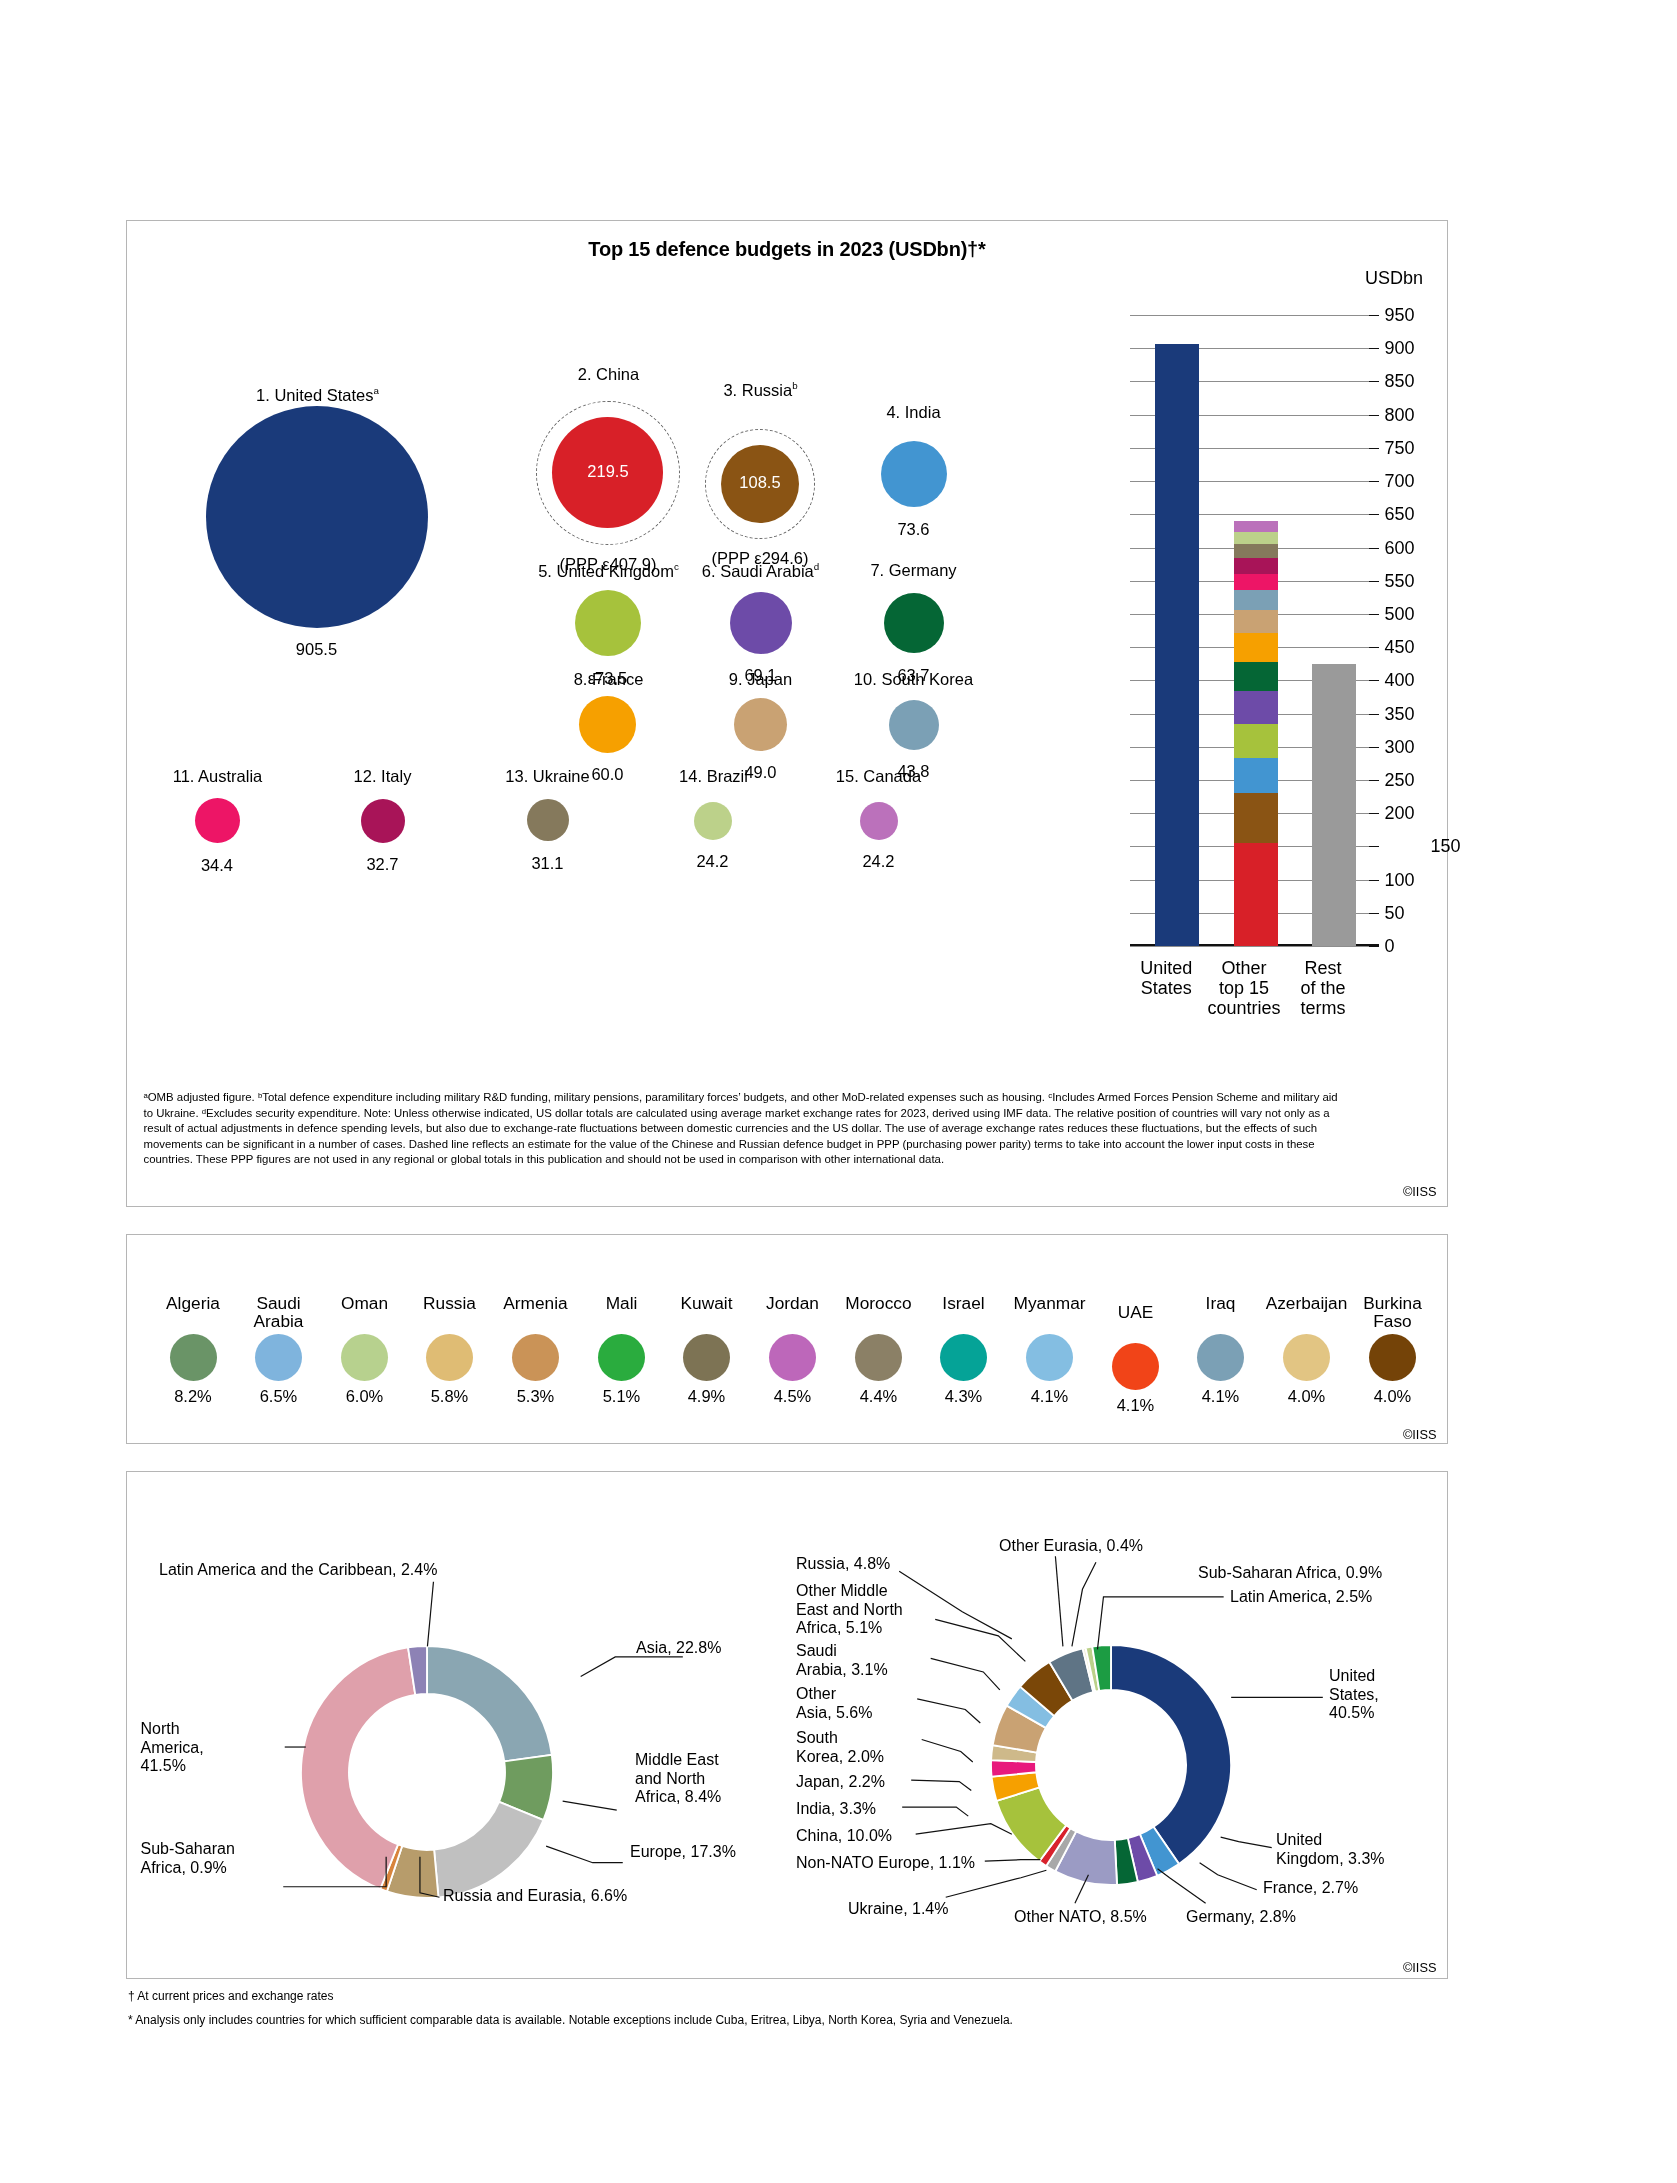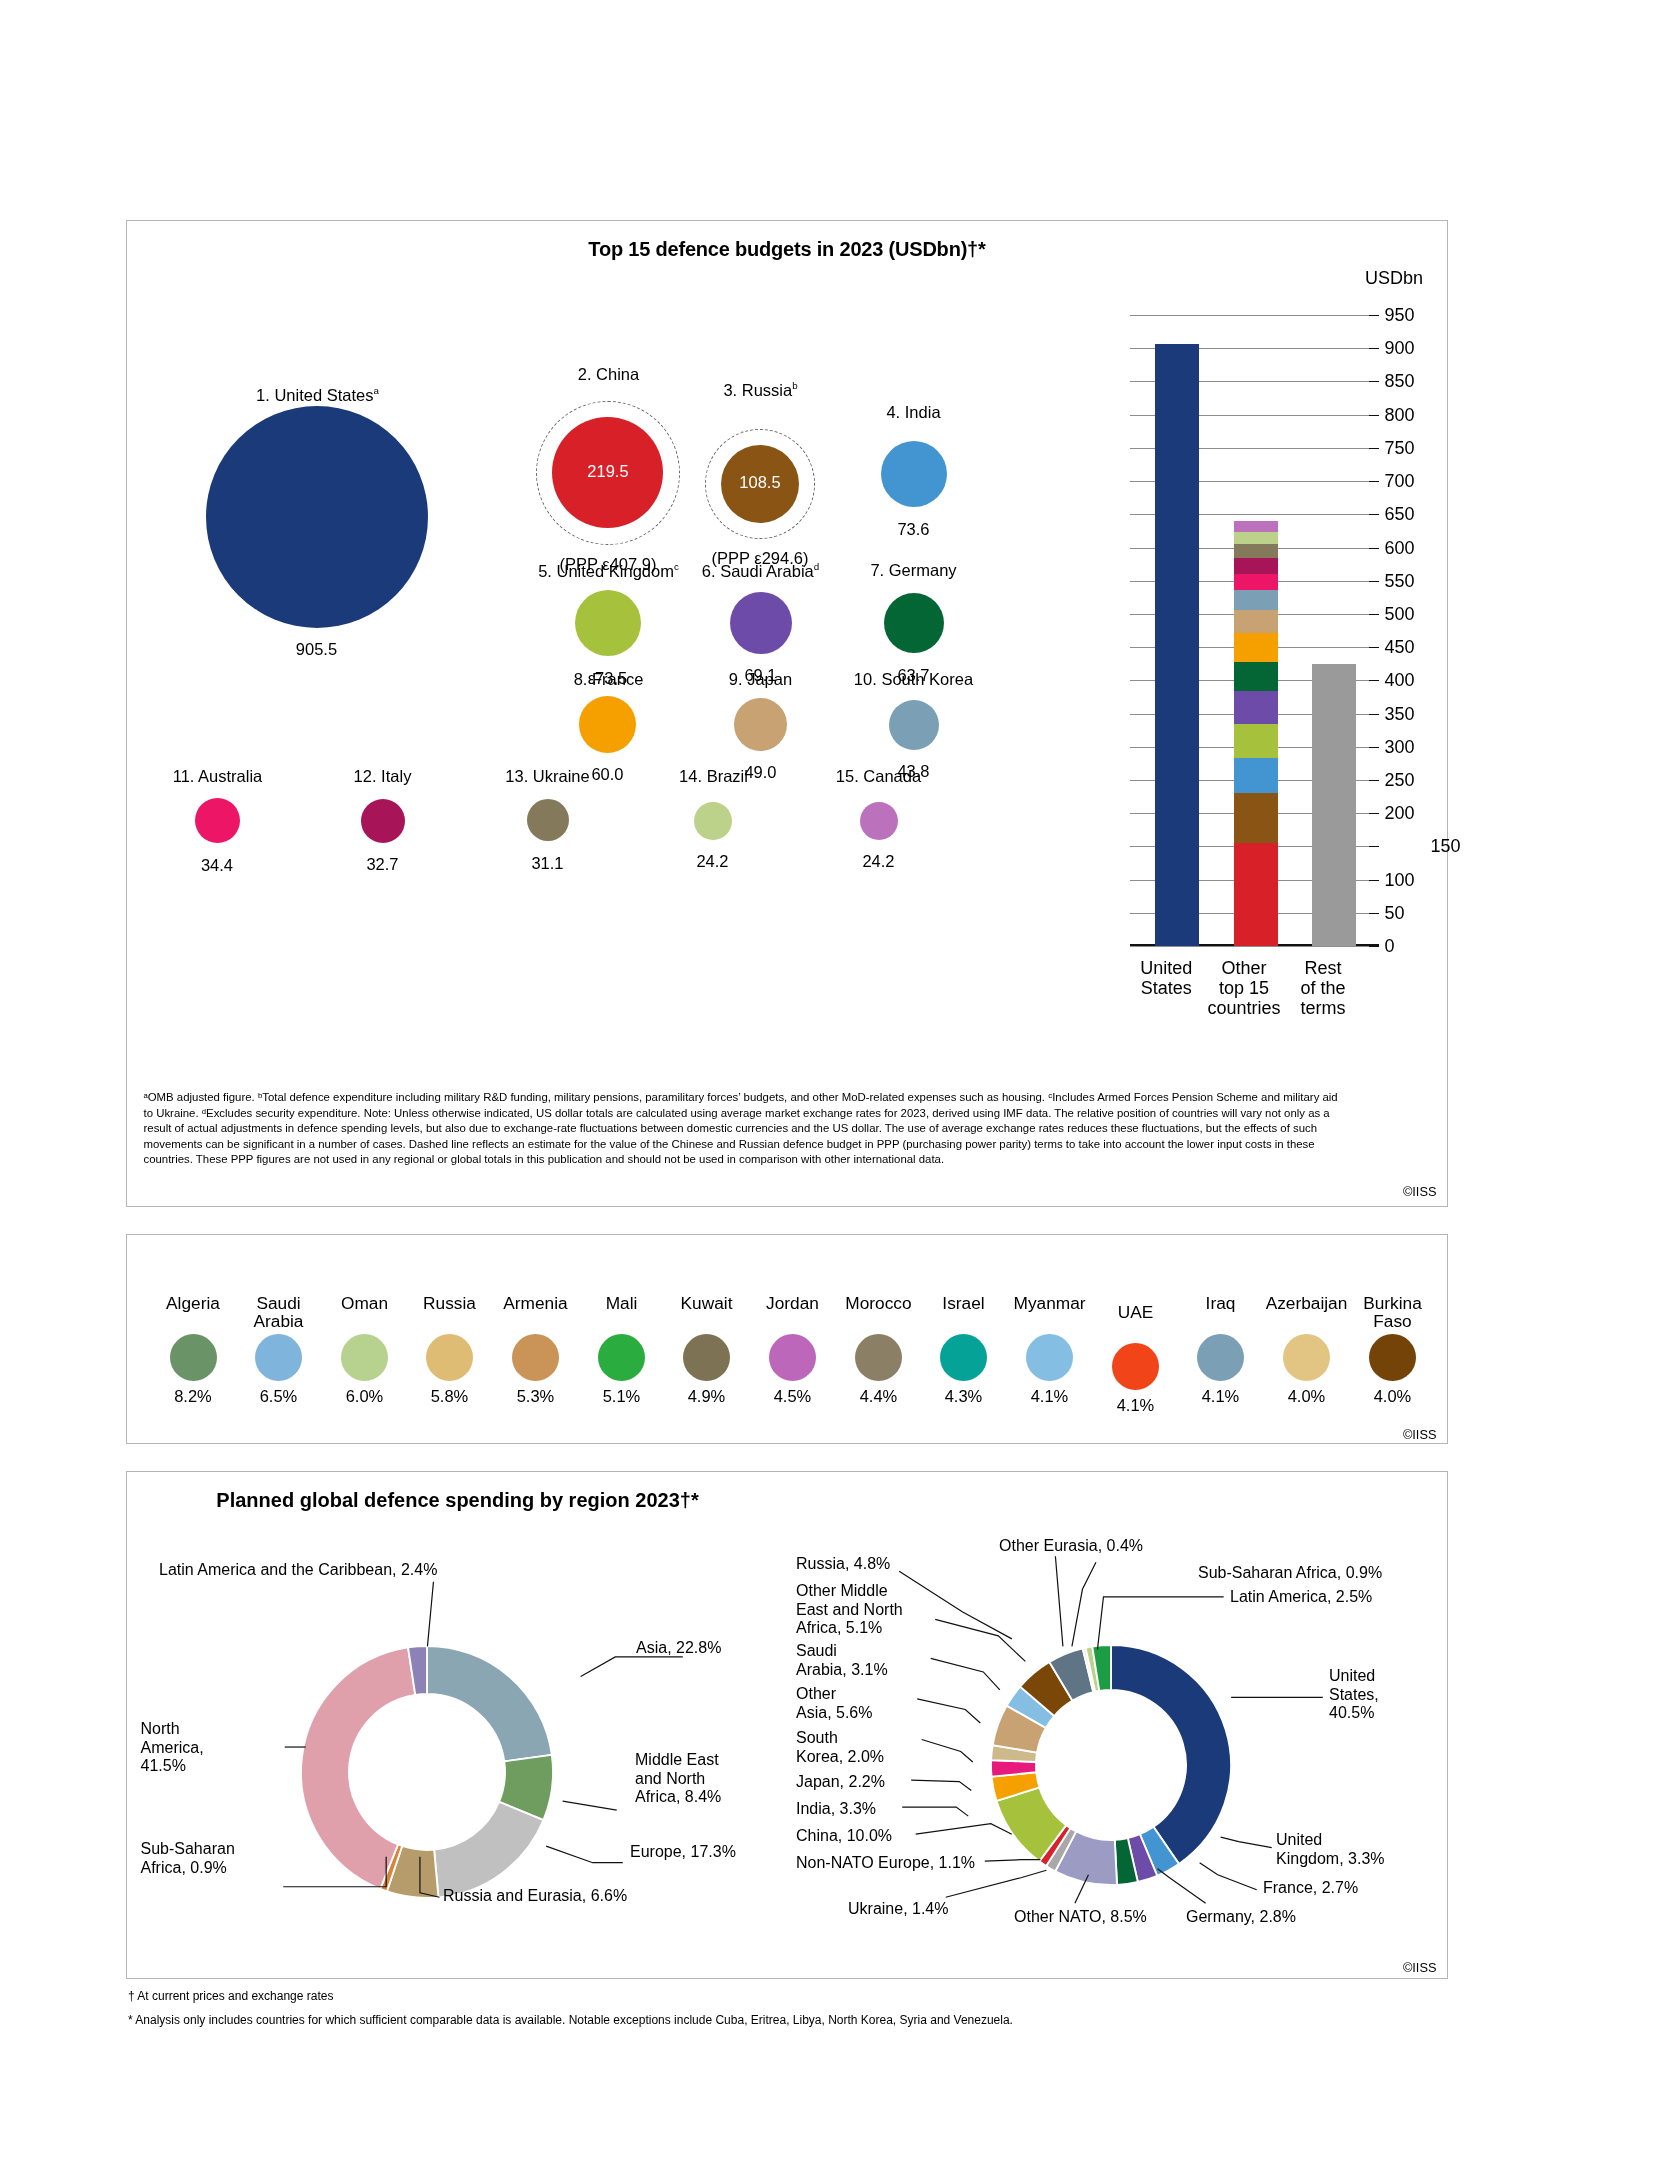--- a/index.html
+++ b/index.html
@@ -317,21 +317,20 @@
         <div class="gdp-item" style="left:1222px; top:59px; width:87px;">
           <div class="gdp-name">Burkina<div>Faso</div></div>
           <div class="gdp-circle" style="background:#744308;"></div>
           <div class="gdp-pct">4.0%</div>
         </div>
       </div>
     <div class="iiss" style="right:10.5px; bottom:1.5px;">©IISS</div>
   </div>
 
   <div class="panel" id="panel-donuts">
-    <div class="donut-title" style="left:0; top:16.5px; width:661px;">Planned global defence spending by region 2023†*</div>
 
     <div id="donut-left-layer" style="position:absolute; inset:0;">
         <svg class="donut" width="258" height="258" style="left:171px; top:171px;" viewBox="0 0 344 344">
           <path d="M 172 4 A 168 168 0 0 1 338.4305437596645 149.08986896889522 L 275.0284318512209 157.8175379331256 A 104 104 0 0 0 172 68 Z" fill="#8aa6b2" stroke="#fff" stroke-width="2.5"></path>
           <path d="M 338.4305437596645 149.08986896889522 A 168 168 0 0 1 327.28747016898785 236.1077343891961 L 268.1303386760401 211.68574033616903 A 104 104 0 0 0 275.0284318512209 157.8175379331256 Z" fill="#6f9c5f" stroke="#fff" stroke-width="2.5"></path>
           <path d="M 327.28747016898785 236.1077343891961 A 168 168 0 0 1 187.2999318113557 339.30185918443306 L 181.47138635941067 275.56781759036335 A 104 104 0 0 0 268.1303386760401 211.68574033616903 Z" fill="#c0c0c0" stroke="#fff" stroke-width="2.5"></path>
           <path d="M 187.2999318113557 339.30185918443306 A 168 168 0 0 1 118.53001589809224 331.26380882090484 L 138.89953365119996 270.5918816510364 A 104 104 0 0 0 181.47138635941067 275.56781759036335 Z" fill="#b79c6b" stroke="#fff" stroke-width="2.5"></path>
           <path d="M 118.53001589809224 331.26380882090484 A 168 168 0 0 1 109.60529832032861 327.98365684360914 L 133.37470848401296 268.5613113793771 A 104 104 0 0 0 138.89953365119996 270.5918816510364 Z" fill="#d8843c" stroke="#fff" stroke-width="2.5"></path>
           <path d="M 109.60529832032861 327.98365684360914 A 168 168 0 0 1 146.7370299352586 5.910318371344999 L 156.36101853135057 69.18257803940405 A 104 104 0 0 0 133.37470848401296 268.5613113793771 Z" fill="#dfa0ab" stroke="#fff" stroke-width="2.5"></path>
           <path d="M 146.7370299352586 5.910318371344999 A 168 168 0 0 1 171.99999999999997 4 L 171.99999999999997 68 A 104 104 0 0 0 156.36101853135057 69.18257803940405 Z" fill="#8d82b5" stroke="#fff" stroke-width="2.5"></path>

